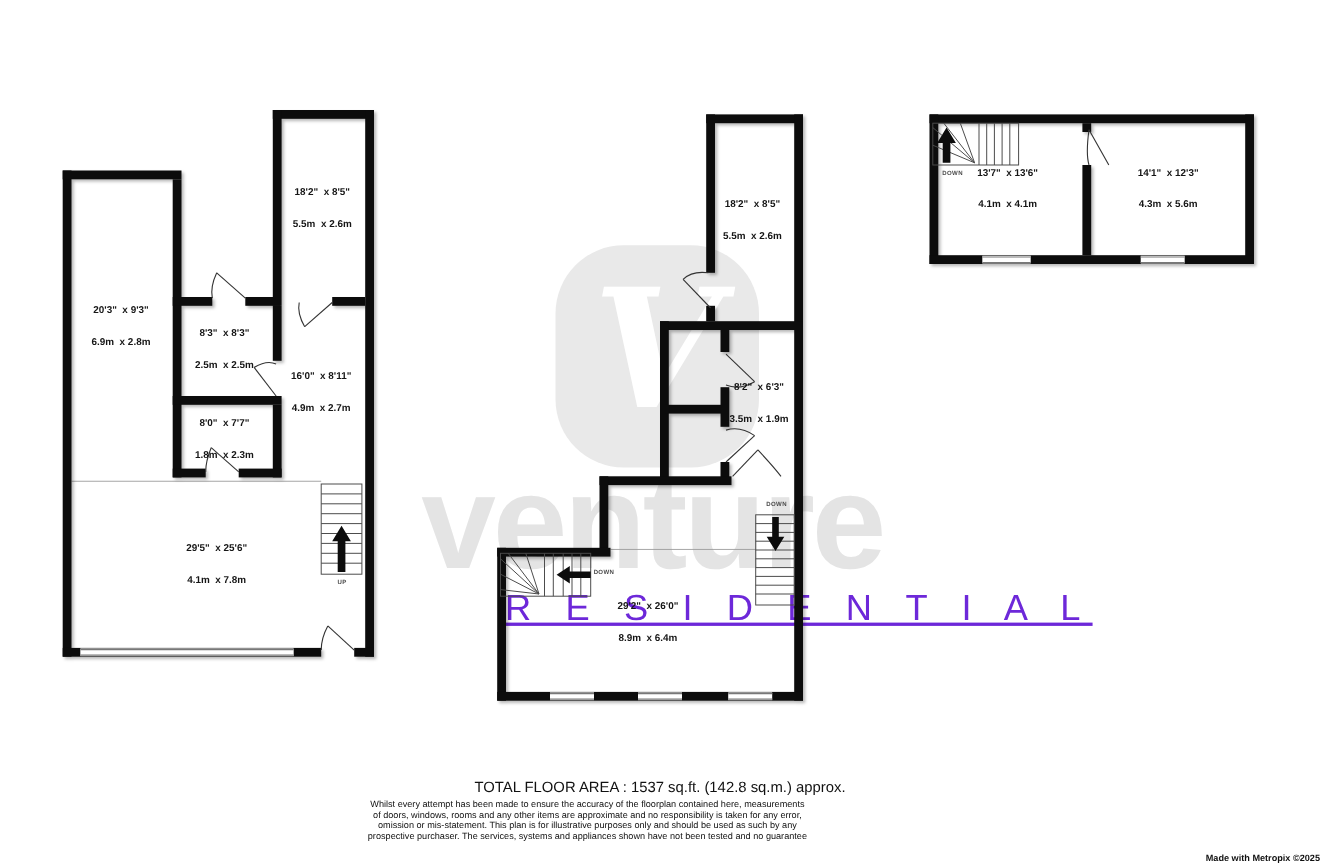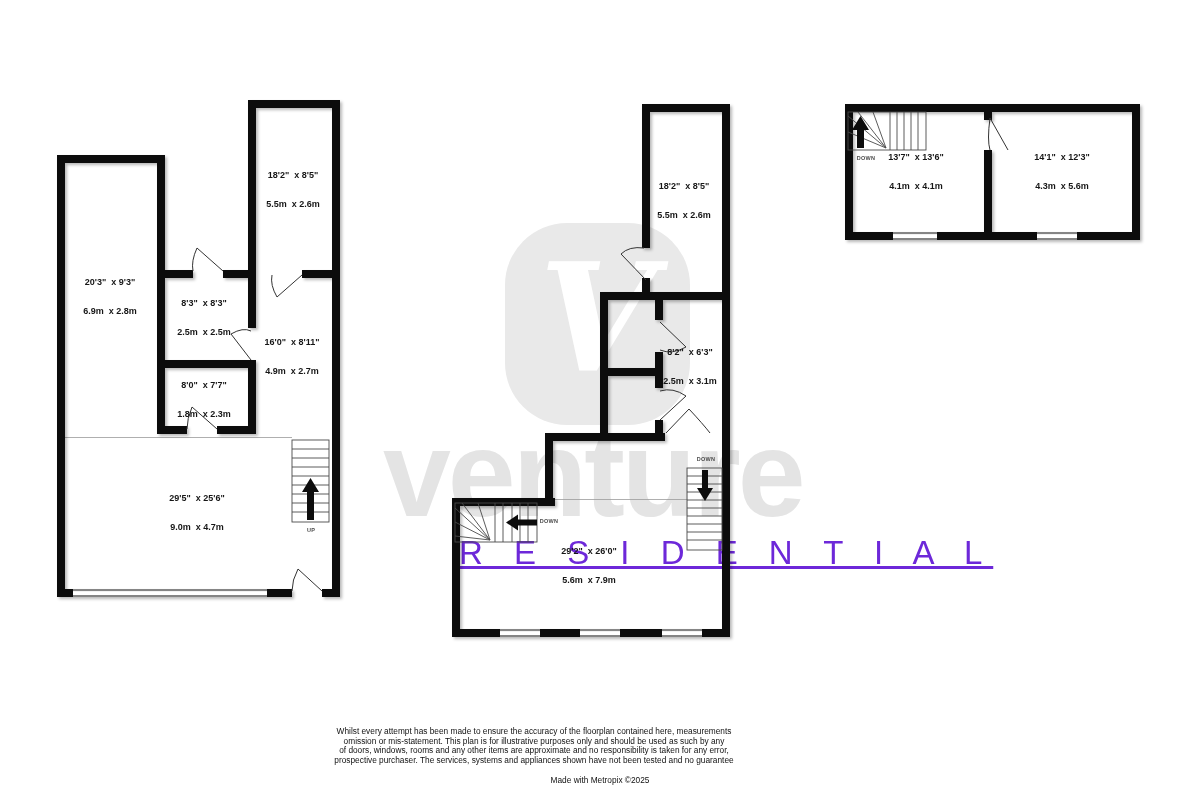--- a/index.html
+++ b/index.html
@@ -31,22 +31,22 @@
   .room-label{position:absolute;transform:translate(-50%,-50%);text-align:center;
               font-size:9px;font-weight:bold;color:#161616;line-height:9.6px;white-space:pre;}
   .stair-label{position:absolute;transform:translate(-50%,-50%);font-size:5.5px;
                color:#4a4a4a;font-weight:bold;letter-spacing:0.3px;white-space:pre;}
 
   
   .footer-total{position:absolute;left:0;top:708px;width:1200px;text-align:center;
                 font-size:13.5px;color:#111;}
   .footer-disc{position:absolute;left:0;top:727px;width:1068px;text-align:center;
                font-size:8.3px;line-height:9.6px;color:#111;}
-  .footer-credit{position:absolute;left:0;top:775px;width:1200px;text-align:center;
-                 font-size:8.3px;color:#111;}
+  .footer-credit{position:absolute;left:0;top:775px;width:1200px;text-align:right;
+                 font-size:8.3px;color:#111;font-weight:bold;}
 </style>
 </head>
 <body>
 
 <div class="canvas">
 
   <div class="wm-logo">
     <span>V</span>
   </div>
   <div class="wm-brand">venture</div>
@@ -223,51 +223,52 @@
   <div class="room-label" style="left:292px;top:357px">
     <div>16'0"  x 8'11"</div>
     <div>4.9m  x 2.7m</div>
   </div>
   <div class="room-label" style="left:204px;top:400px">
     <div>8'0"  x 7'7"</div>
     <div>1.8m  x 2.3m</div>
   </div>
   <div class="room-label" style="left:197px;top:513px">
     <div>29'5"  x 25'6"</div>
-    <div>9.0m  x 4.7m</div>
+    <div>4.1m  x 7.8m</div>
   </div>
 
   <div class="room-label" style="left:684px;top:201px">
     <div>18'2"  x 8'5"</div>
     <div>5.5m  x 2.6m</div>
   </div>
   <div class="room-label" style="left:690px;top:367px">
     <div>8'2"  x 6'3"</div>
-    <div>2.5m  x 3.1m</div>
+    <div>3.5m  x 1.9m</div>
   </div>
   <div class="room-label" style="left:589px;top:566px">
     <div>29'2"  x 26'0"</div>
-    <div>5.6m  x 7.9m</div>
+    <div>8.9m  x 6.4m</div>
   </div>
 
   <div class="room-label" style="left:916px;top:172px">
     <div>13'7"  x 13'6"</div>
     <div>4.1m  x 4.1m</div>
   </div>
   <div class="room-label" style="left:1062px;top:172px">
     <div>14'1"  x 12'3"</div>
     <div>4.3m  x 5.6m</div>
   </div>
 
   <div class="stair-label" style="left:311px;top:530px">UP</div>
   <div class="stair-label" style="left:549px;top:521px">DOWN</div>
   <div class="stair-label" style="left:706px;top:459px">DOWN</div>
   <div class="stair-label" style="left:866px;top:158px">DOWN</div>
 
+  <div class="footer-total">TOTAL FLOOR AREA : 1537 sq.ft. (142.8 sq.m.) approx.</div>
   <div class="footer-disc">
     <div>Whilst every attempt has been made to ensure the accuracy of the floorplan contained here, measurements</div>
+    <div>of doors, windows, rooms and any other items are approximate and no responsibility is taken for any error,</div>
     <div>omission or mis-statement. This plan is for illustrative purposes only and should be used as such by any</div>
-    <div>of doors, windows, rooms and any other items are approximate and no responsibility is taken for any error,</div>
     <div>prospective purchaser. The services, systems and appliances shown have not been tested and no guarantee</div>
   </div>
   <div class="footer-credit">Made with Metropix ©2025</div>
 
 </div>
 
 </body></html>

